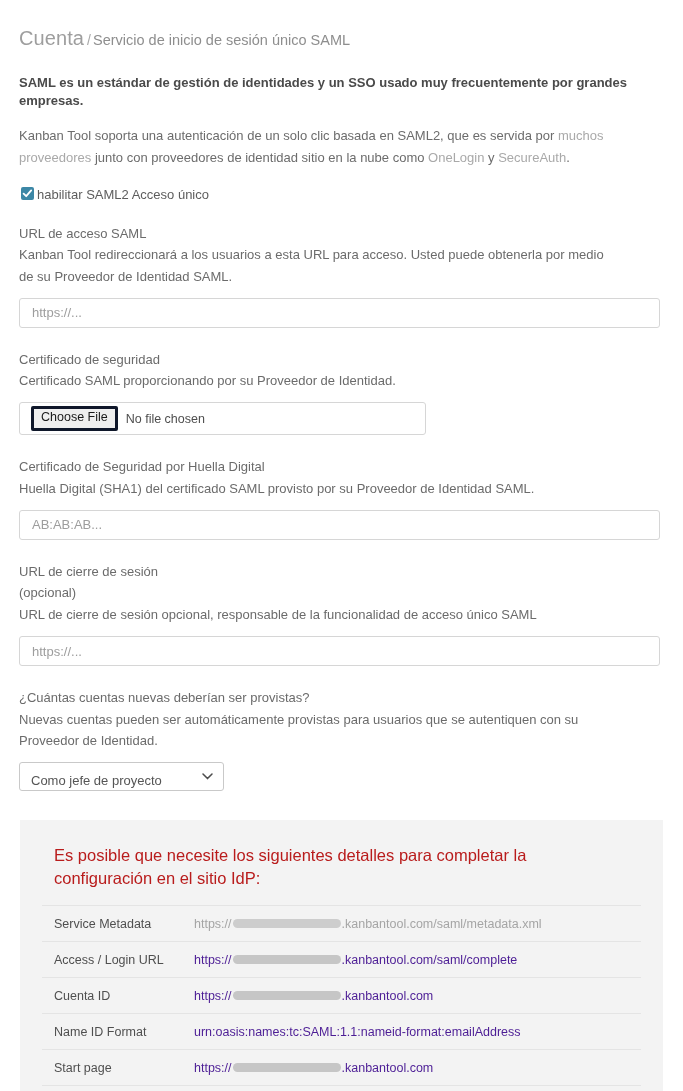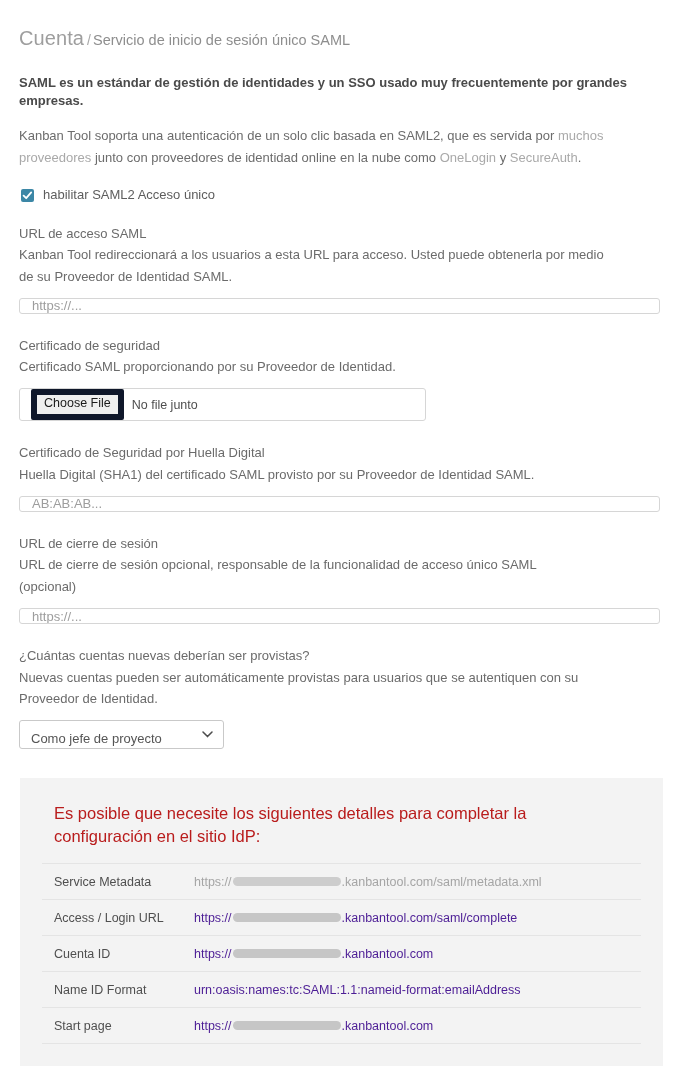--- a/index.html
+++ b/index.html
@@ -63,22 +63,22 @@
   .intro-para .lnk {
     color: #a9a9a9;
     text-decoration: none;
     cursor: pointer;
   }
 
   
   .check-row {
     margin: 19px 0 0 21px;
     display: flex;
-    align-items: flex-end;
-    gap: 9px;
+    align-items: flex-start;
+    gap: 3px;
   }
   .cbx {
     width: 13px; height: 13px;
     border-radius: 2px;
     background: #3c87a6;
     position: relative;
     flex: none;
     box-sizing: border-box;
   }
   .cbx svg { position: absolute; left: 1px; top: 1px; }
@@ -99,21 +99,21 @@
     color: #6b6b6b;
     line-height: 1.62;
     max-width: 596px;
     margin-top: 1px;
   }
   .f-input {
     display: block;
     box-sizing: border-box;
     margin-top: 11px;
     width: 641px;
-    height: 16px;
+    height: 30px;
     border: 1px solid #d6d6d6;
     border-radius: 3px;
     background: #fff;
     font-family: "Liberation Sans", sans-serif;
     font-size: 13px;
     color: #555;
     padding: 0 12px;
     outline: none;
   }
   .f-input::placeholder { color: #9d9d9d; }
@@ -129,21 +129,21 @@
     background: #fff;
     display: flex;
     align-items: center;
     padding: 0 0 0 11px;
   }
   .file-btn {
     font-family: "Liberation Sans", sans-serif;
     font-size: 12.5px;
     color: #1a1a1a;
     background: #efefef;
-    border: 6px solid #0f172a;
+    border: 3px solid #0f172a;
     border-radius: 2px;
     padding: 2px 7px 3px;
     line-height: 1.1;
     cursor: pointer;
   }
   .file-name {
     font-size: 12.5px;
     color: #4e4e4e;
     margin-left: 8px;
   }
@@ -229,21 +229,21 @@
 <body>
 
 <div class="page">
 
   <div class="breadcrumb">
     <span class="crumb-main">Cuenta</span><span class="crumb-sep">/</span><span class="crumb-sub">Servicio de inicio de sesión único SAML</span>
   </div>
 
   <div class="intro">
     <div class="intro-bold">SAML es un estándar de gestión de identidades y un SSO usado muy frecuentemente por grandes empresas.</div>
-    <div class="intro-para"><span>Kanban Tool soporta una autenticación de un solo clic basada en SAML2, que es servida por </span><a class="lnk">muchos proveedores</a><span> junto con proveedores de identidad online en la nube como </span><a class="lnk">OneLogin</a><span> y </span><a class="lnk">SecureAuth</a><span>.</span></div>
+    <div class="intro-para"><span>Kanban Tool soporta una autenticación de un solo clic basada en SAML2, que es servida por </span><a class="lnk">muchos proveedores</a><span> junto con proveedores de identidad sitio en la nube como </span><a class="lnk">OneLogin</a><span> y </span><a class="lnk">SecureAuth</a><span>.</span></div>
   </div>
 
   <div class="check-row">
     <span class="cbx">
       <svg width="11" height="11" viewBox="0 0 11 11">
           <path d="M1.6 5.6 L4.2 8.2 L9.2 2.4" fill="none" stroke="#ffffff" stroke-width="1.8" stroke-linecap="round" stroke-linejoin="round"></path>
         </svg>
     </span>
     <span class="check-label">habilitar SAML2 Acceso único</span>
   </div>
@@ -252,34 +252,34 @@
     <div class="f-label">URL de acceso SAML</div>
     <div class="f-help">Kanban Tool redireccionará a los usuarios a esta URL para acceso. Usted puede obtenerla por medio de su Proveedor de Identidad SAML.</div>
     <input class="f-input" type="text" placeholder="https://..." style="">
   </div>
 
   <div class="field">
     <div class="f-label">Certificado de seguridad</div>
     <div class="f-help">Certificado SAML proporcionando por su Proveedor de Identidad.</div>
     <div class="file-wrap">
       <span class="file-btn">Choose File</span>
-      <span class="file-name">No file junto</span>
+      <span class="file-name">No file chosen</span>
     </div>
   </div>
 
   <div class="field">
     <div class="f-label">Certificado de Seguridad por Huella Digital</div>
     <div class="f-help">Huella Digital (SHA1) del certificado SAML provisto por su Proveedor de Identidad SAML.</div>
     <input class="f-input" type="text" placeholder="AB:AB:AB..." style="">
   </div>
 
   <div class="field">
     <div class="f-label">URL de cierre de sesión</div>
+    <div class="f-help">(opcional)</div>
     <div class="f-help">URL de cierre de sesión opcional, responsable de la funcionalidad de acceso único SAML</div>
-    <div class="f-help">(opcional)</div>
     <input class="f-input" type="text" placeholder="https://..." style="">
   </div>
 
   <div class="field">
     <div class="f-label">¿Cuántas cuentas nuevas deberían ser provistas?</div>
     <div class="f-help">Nuevas cuentas pueden ser automáticamente provistas para usuarios que se autentiquen con su Proveedor de Identidad.</div>
     <div class="f-select-wrap">
       <select class="f-select">
         <option>Como jefe de proyecto</option>
       </select>

